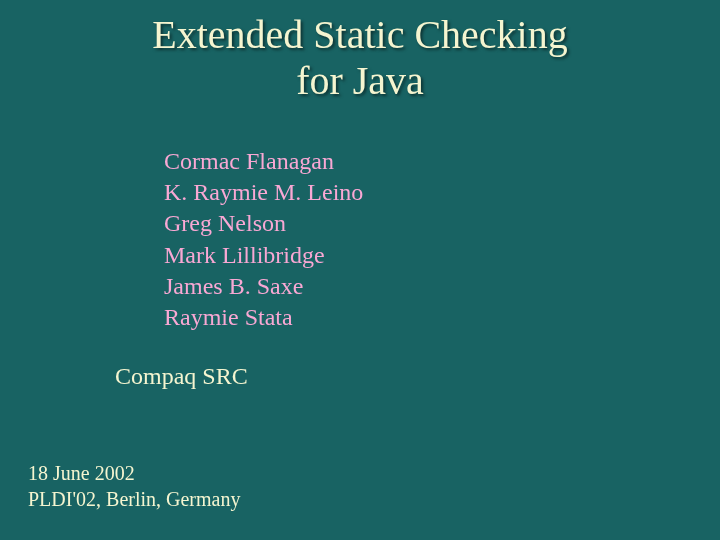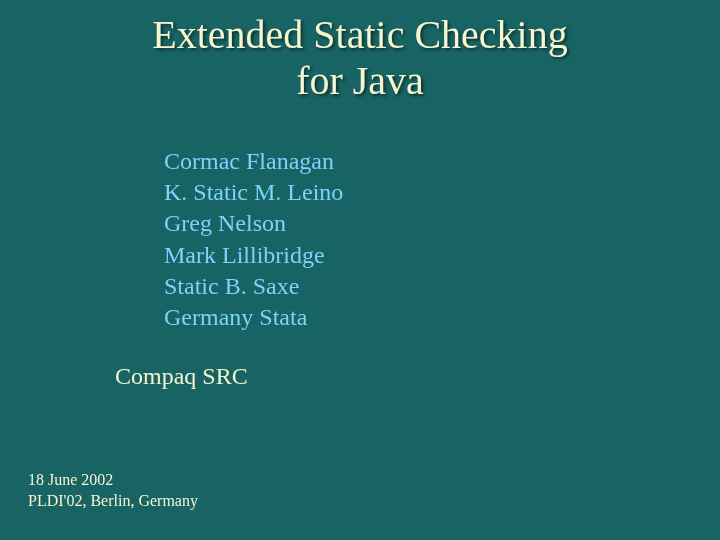--- a/index.html
+++ b/index.html
@@ -20,57 +20,57 @@
     font-size: 40px;
     font-weight: normal;
     text-align: center;
     padding-top: 12px;
     line-height: 1.15;
     text-shadow: 2px 2px 3px rgba(0,0,0,0.5);
   }
   .authors-block {
     margin-top: 42px;
     margin-left: 164px;
-    color: #7dd3fc;
+    color: #f9a8d4;
     font-size: 24px;
     line-height: 1.3;
   }
   .authors-block .author {
     display: block;
   }
   .affiliation {
     margin-top: 30px;
     margin-left: 115px;
     color: #f5f5d0;
     font-size: 24px;
   }
   .footer {
     position: absolute;
     left: 28px;
     bottom: 28px;
     color: #f5f5d0;
-    font-size: 16px;
+    font-size: 20px;
     line-height: 1.3;
   }
 </style>
 </head>
 <body>
 
 <div class="title">
   <span>Extended Static Checking</span><br>
   <span>for Java</span>
 </div>
 
 <div class="authors-block">
   <span class="author">Cormac Flanagan</span>
-  <span class="author">K. Static M. Leino</span>
+  <span class="author">K. Raymie M. Leino</span>
   <span class="author">Greg Nelson</span>
   <span class="author">Mark Lillibridge</span>
-  <span class="author">Static B. Saxe</span>
-  <span class="author">Germany Stata</span>
+  <span class="author">James B. Saxe</span>
+  <span class="author">Raymie Stata</span>
 </div>
 
 <div class="affiliation">
   <span>Compaq SRC</span>
 </div>
 
 <div class="footer">
   <span>18 June 2002</span><br>
   <span>PLDI'02, Berlin, Germany</span>
 </div>

